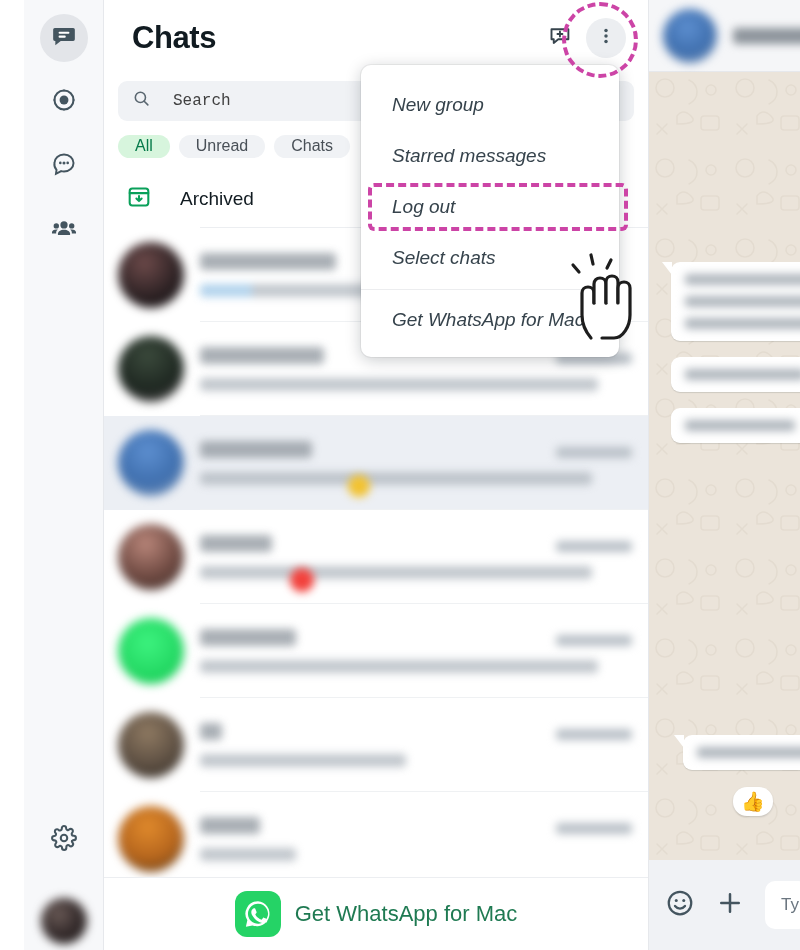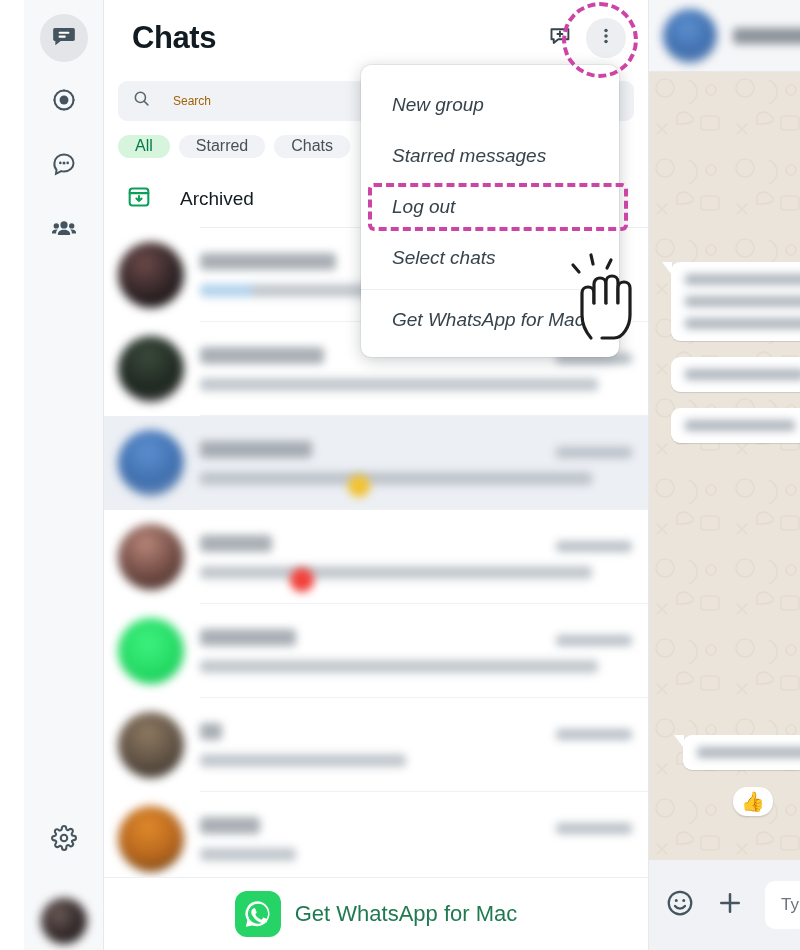--- a/index.html
+++ b/index.html
@@ -71,21 +71,21 @@
     pointer-events: none;
     z-index: 40;
   }
 
   .search-wrap { padding: 4px 14px 10px 14px; }
   .search-box {
     height: 40px; background: #f0f2f5; border-radius: 9px;
     display: flex; align-items: center; padding: 0 14px;
   }
   .search-text {
-    font-size: 12px; color: #a16207; margin-left: 22px;
+    font-size: 16px; color: #404040; margin-left: 22px; font-family: Liberation Mono, monospace;
   }
   .pills { display: flex; gap: 9px; padding: 4px 14px 12px 14px; }
   .pill {
     height: 23px; padding: 0 17px; border-radius: 17px;
     background: #f0f2f5; color: #495057; font-size: 16px;
     display: flex; align-items: center; cursor: pointer;
     white-space: nowrap;
   }
   .pill.active { background: #d7f5dd; color: #067a4a; }
 
@@ -316,21 +316,21 @@
             <circle cx="10.6" cy="10.6" r="6.4"></circle>
               <path d="M15.4 15.4L20 20"></path>
           </svg>
         </span>
         <span class="search-text">Search</span>
       </div>
     </div>
 
     <div class="pills">
       <div class="pill active">All</div>
-      <div class="pill">Starred</div>
+      <div class="pill">Unread</div>
       <div class="pill">Chats</div>
     </div>
 
     <div class="archived-row">
       <span>
         <svg width="26" height="26" viewBox="0 0 24 24" fill="none" stroke="#0aa05a" stroke-width="1.9" stroke-linecap="round" stroke-linejoin="round">
           <rect x="3.4" y="4.2" width="17.2" height="15.6" rx="2.4"></rect>
           <path d="M3.4 8.4h17.2"></path>
           <path d="M12 11v4.6M9.6 13.4L12 15.8l2.4-2.4"></path>
         </svg>

